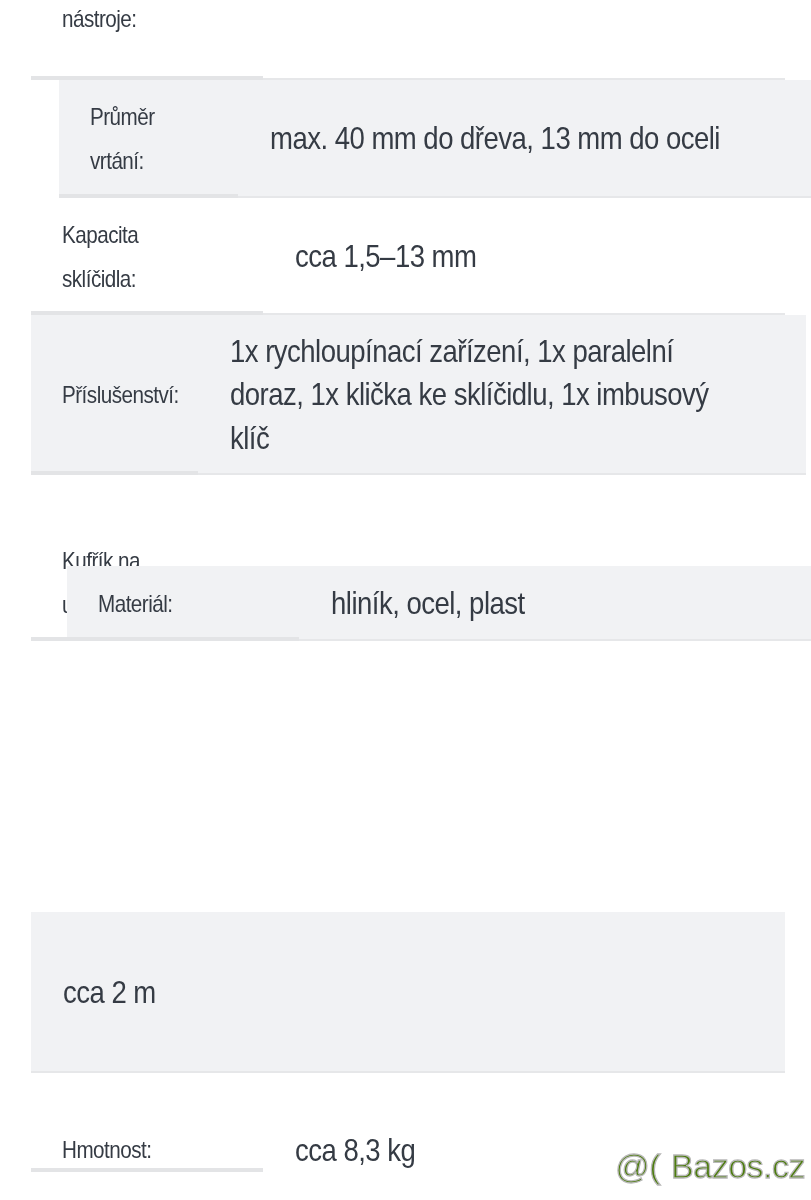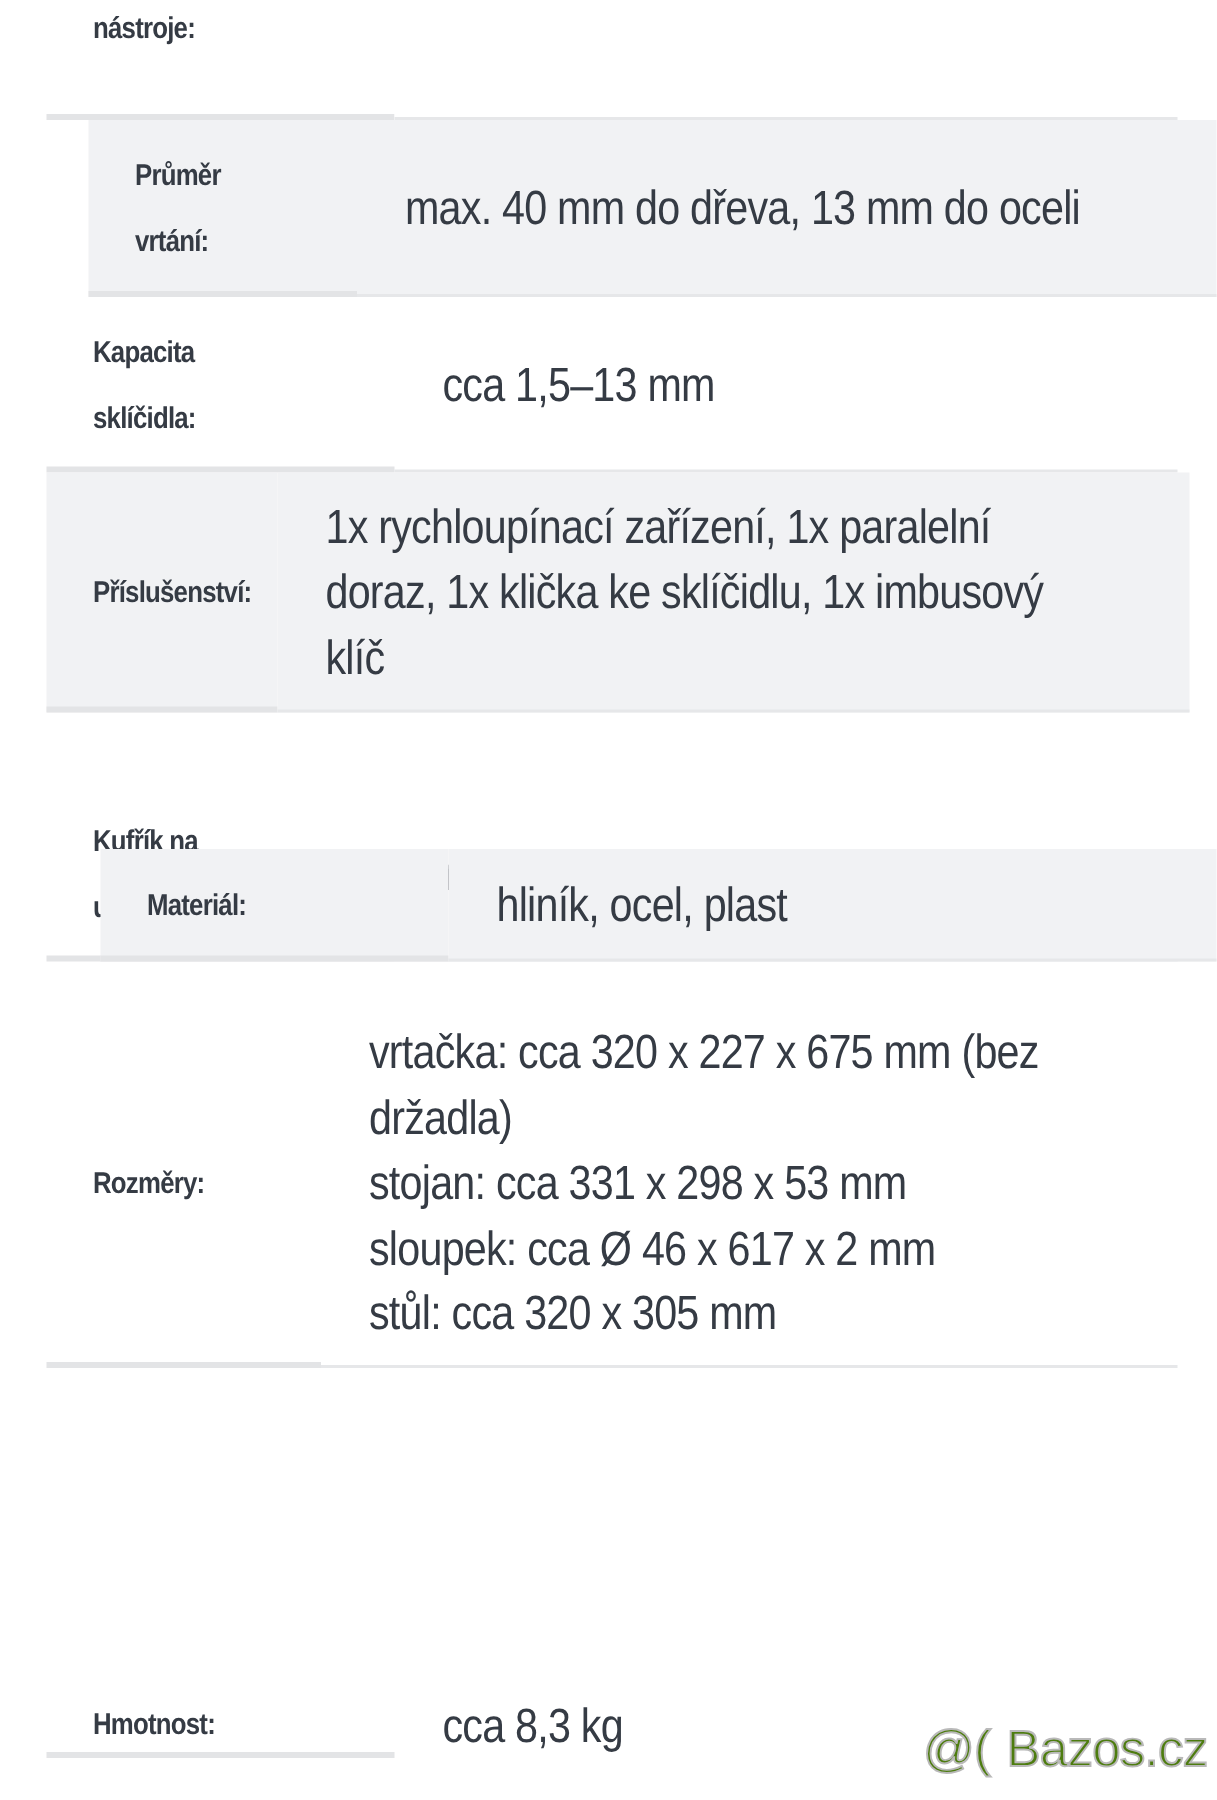--- a/index.html
+++ b/index.html
@@ -29,22 +29,22 @@
     }
     .row.shaded .label-cell,
     .row.shaded .value-cell {
       background: #f1f2f4;
     }
     .label-cell {
       position: relative;
       width: 232px;
       box-sizing: border-box;
       padding-left: 31px;
-      font-weight: bold;
-      font-size: 20px;
+      font-weight: normal;
+      font-size: 24px;
       line-height: 44px;
       letter-spacing: -0.6px;
       color: #353b44;
       display: flex;
       align-items: center;
       transform-origin: left center;
     }
     .label-cell::after {
       content: "";
       position: absolute;
@@ -190,37 +190,28 @@
       </span>
     </div>
     <div class="value-cell">
       <span class="lines narrow">
         <span>hliník, ocel, plast</span>
       </span>
     </div>
   </div>
 
   <div class="row" style="top:666px; height:246px;">
-    <div class="label-cell">
-      <span class="label-text">
-        <span>Rozměry:</span>
-      </span>
-    </div>
-    <div class="value-cell">
-      <span class="lines narrow">
-        <span>vrtačka: cca 320 x 227 x 675 mm (bez</span>
-        <span>držadla)</span>
-        <span>stojan: cca 331 x 298 x 53 mm</span>
-        <span>sloupek: cca Ø 46 x 617 x 2 mm</span>
-        <span>stůl: cca 320 x 305 mm</span>
-      </span>
-    </div>
   </div>
 
   <div class="row shaded" style="top:912px; height:161px;">
+    <div class="value-cell">
+      <span class="lines narrow">
+        <span>cca 2 m</span>
+      </span>
+    </div>
   </div>
 
   <div class="row last-row" style="top:1099px; height:73px;align-items:flex-end;">
     <div class="label-cell">
       <span class="label-text">
         <span>Hmotnost:</span>
       </span>
     </div>
     <div class="value-cell">
       <span class="lines narrow">

